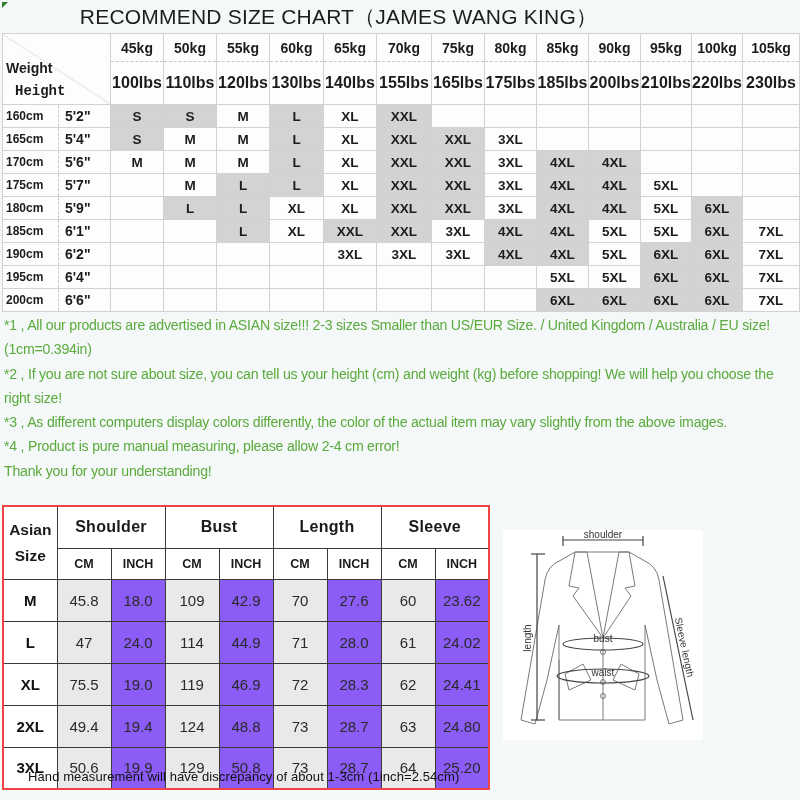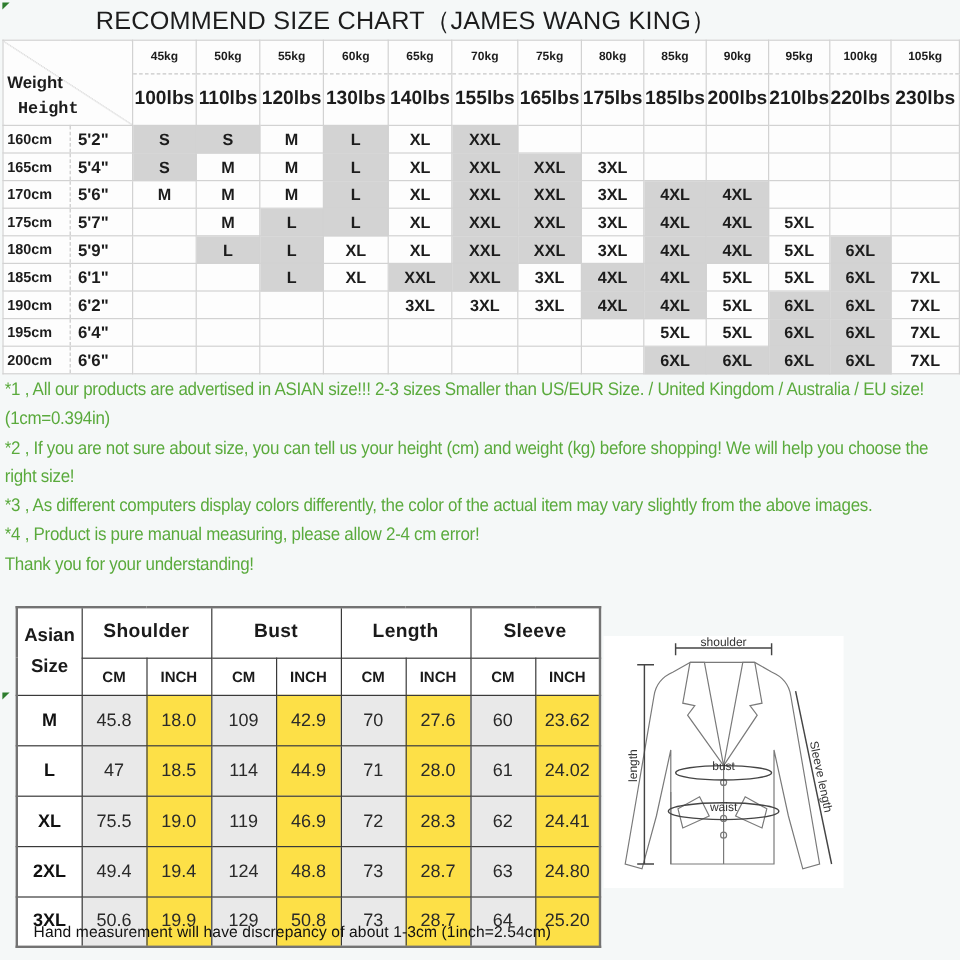--- a/index.html
+++ b/index.html
@@ -15,21 +15,21 @@
 
   
   table.rec {
     position: absolute; left: 2px; top: 33px; width: 796px;
     border-collapse: collapse; table-layout: fixed; background: #fdfdfd;
   }
   table.rec td, table.rec th {
     border: 1px solid #d2d2d2; text-align: center; font-weight: bold;
     font-size: 13.5px; height: 23px; padding: 0; white-space: nowrap; color: #1c1c1c;
   }
-  table.rec th.kg { height: 28px; border-bottom: 1px dashed #c8c8c8; font-size: 10px; }
+  table.rec th.kg { height: 28px; border-bottom: 1px dashed #c8c8c8; font-size: 14px; }
   table.rec th.lbs { height: 43px; border-top: 1px dashed #c8c8c8; font-size: 16px; }
   table.rec th.corner {
     position: relative; text-align: left; vertical-align: bottom; font-size: 14px;
     background: linear-gradient(to top right, transparent calc(50% - 0.7px), #c4c4c4 50%, transparent calc(50% + 0.7px));
     background: linear-gradient(33deg, transparent 49.6%, #c4c4c4 50%, transparent 50.4%);
     margin-left: 28px;
   }
   .corner .w { position: absolute; left: 3px; top: 26px; }
   .corner .h { position: absolute; left: 12px; top: 49px; font-family: Liberation Mono, monospace; }
   table.rec td.cm { text-align: left; padding-left: 3px; font-size: 12px; border-right: 1px dashed #c8c8c8; }
@@ -40,34 +40,34 @@
   .notes {
     position: absolute; left: 4px; top: 313px; width: 795px;
     color: #5aaa3c; font-family: "Liberation Sans", sans-serif; font-size: 15.2px;
     line-height: 24.3px; letter-spacing: -0.25px; transform: scaleX(0.93); transform-origin: left top;
     width: 855px;
   }
   .notes p { margin: 0; }
 
   
   table.meas {
-    position: absolute; left: 13px; top: 505px; width: 486px;
+    position: absolute; left: 2px; top: 505px; width: 486px;
     border-collapse: collapse; table-layout: fixed; background: #ffffff;
-    border: 2px solid #737373;
+    border: 2px solid #ef4444;
   }
   table.meas th, table.meas td {
     border: 1px solid #3a3a3a; text-align: center; padding: 0;
   }
   table.meas th.grp { height: 42px; font-size: 16px; font-weight: bold; letter-spacing: 0.3px; }
   table.meas th.unit { height: 31px; font-size: 12.5px; font-weight: bold; }
   table.meas th.asian { font-size: 15.5px; font-weight: bold; line-height: 26px; }
   table.meas td { height: 42px; font-size: 15px; color: #2a2a2a; }
   table.meas td.size { font-weight: bold; font-size: 15px; color: #111; }
   table.meas td.cmv { background: #e9e9e9; }
-  table.meas td.inv { background: #fde047; margin-left: 20px; }
+  table.meas td.inv { background: #8b5cf6; margin-left: 20px; }
 
   
   .diagram { position: absolute; left: 503px; top: 530px; width: 200px; height: 210px; background: #ffffff; }
   .diagram svg { width: 100%; height: 100%; }
 
   .footer {
     position: absolute; left: 0; top: 769px; width: 800px; text-align: left; padding-left: 28px;
     font-size: 13px; color: #111; letter-spacing: 0.1px;
     font-family: "Liberation Sans", sans-serif;
   }
@@ -338,21 +338,21 @@
         <td class="cmv">109</td>
         <td class="inv">42.9</td>
         <td class="cmv">70</td>
         <td class="inv">27.6</td>
         <td class="cmv">60</td>
         <td class="inv">23.62</td>
       </tr>
       <tr>
         <td class="size">L</td>
         <td class="cmv">47</td>
-        <td class="inv">18.5</td>
+        <td class="inv">24.0</td>
         <td class="cmv">114</td>
         <td class="inv">44.9</td>
         <td class="cmv">71</td>
         <td class="inv">28.0</td>
         <td class="cmv">61</td>
         <td class="inv">24.02</td>
       </tr>
       <tr>
         <td class="size">XL</td>
         <td class="cmv">75.5</td>

